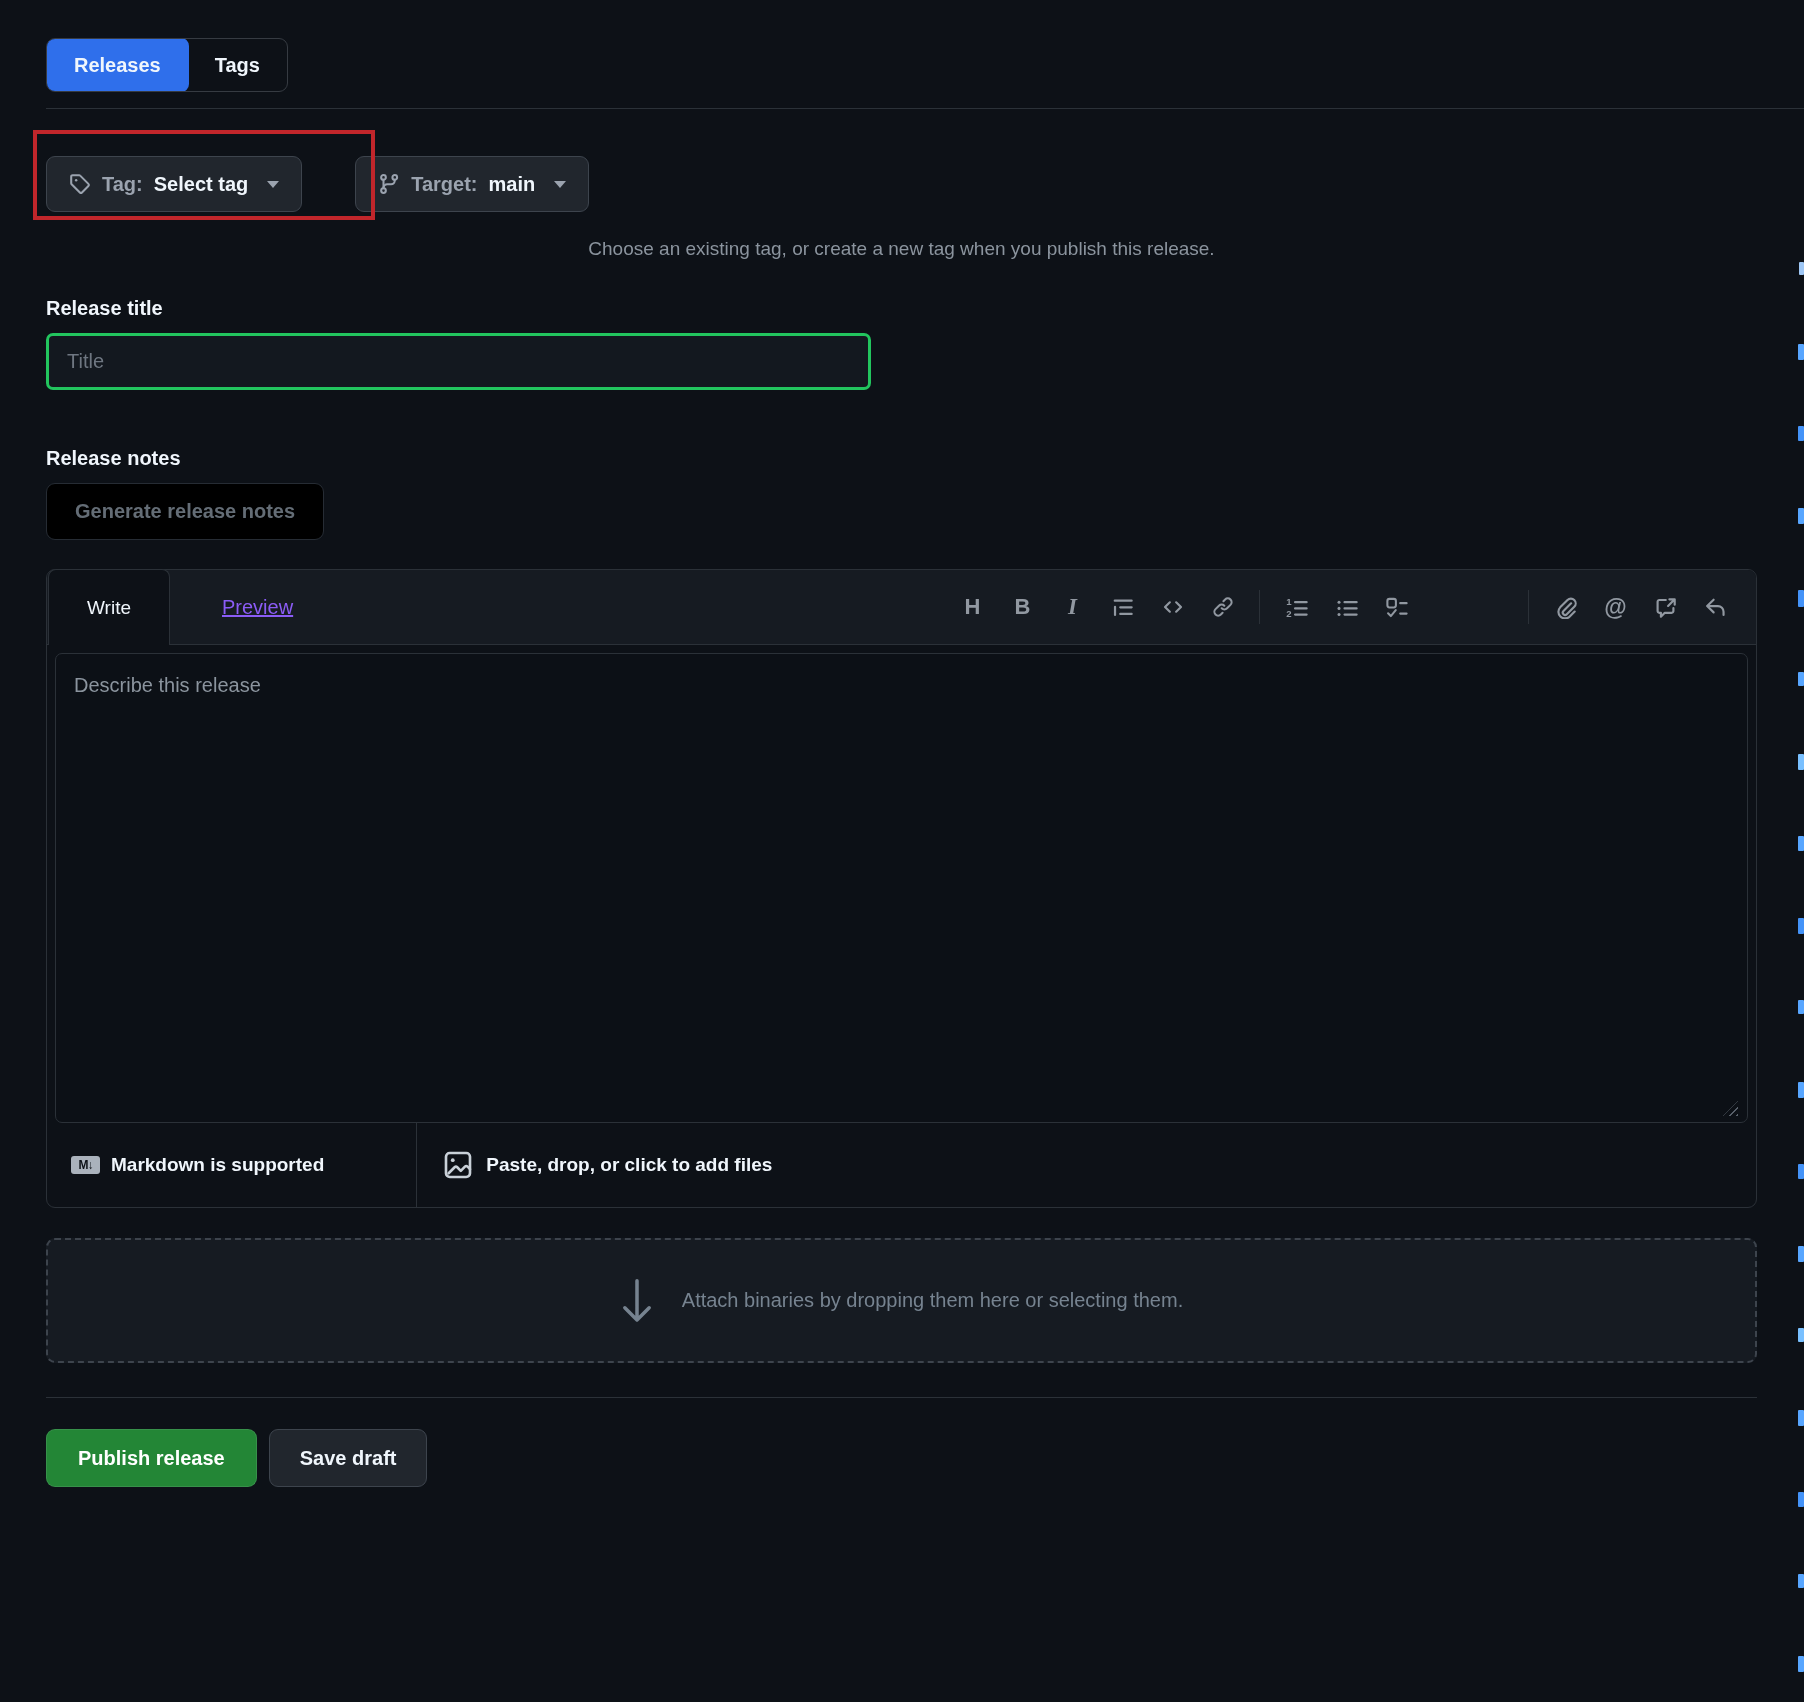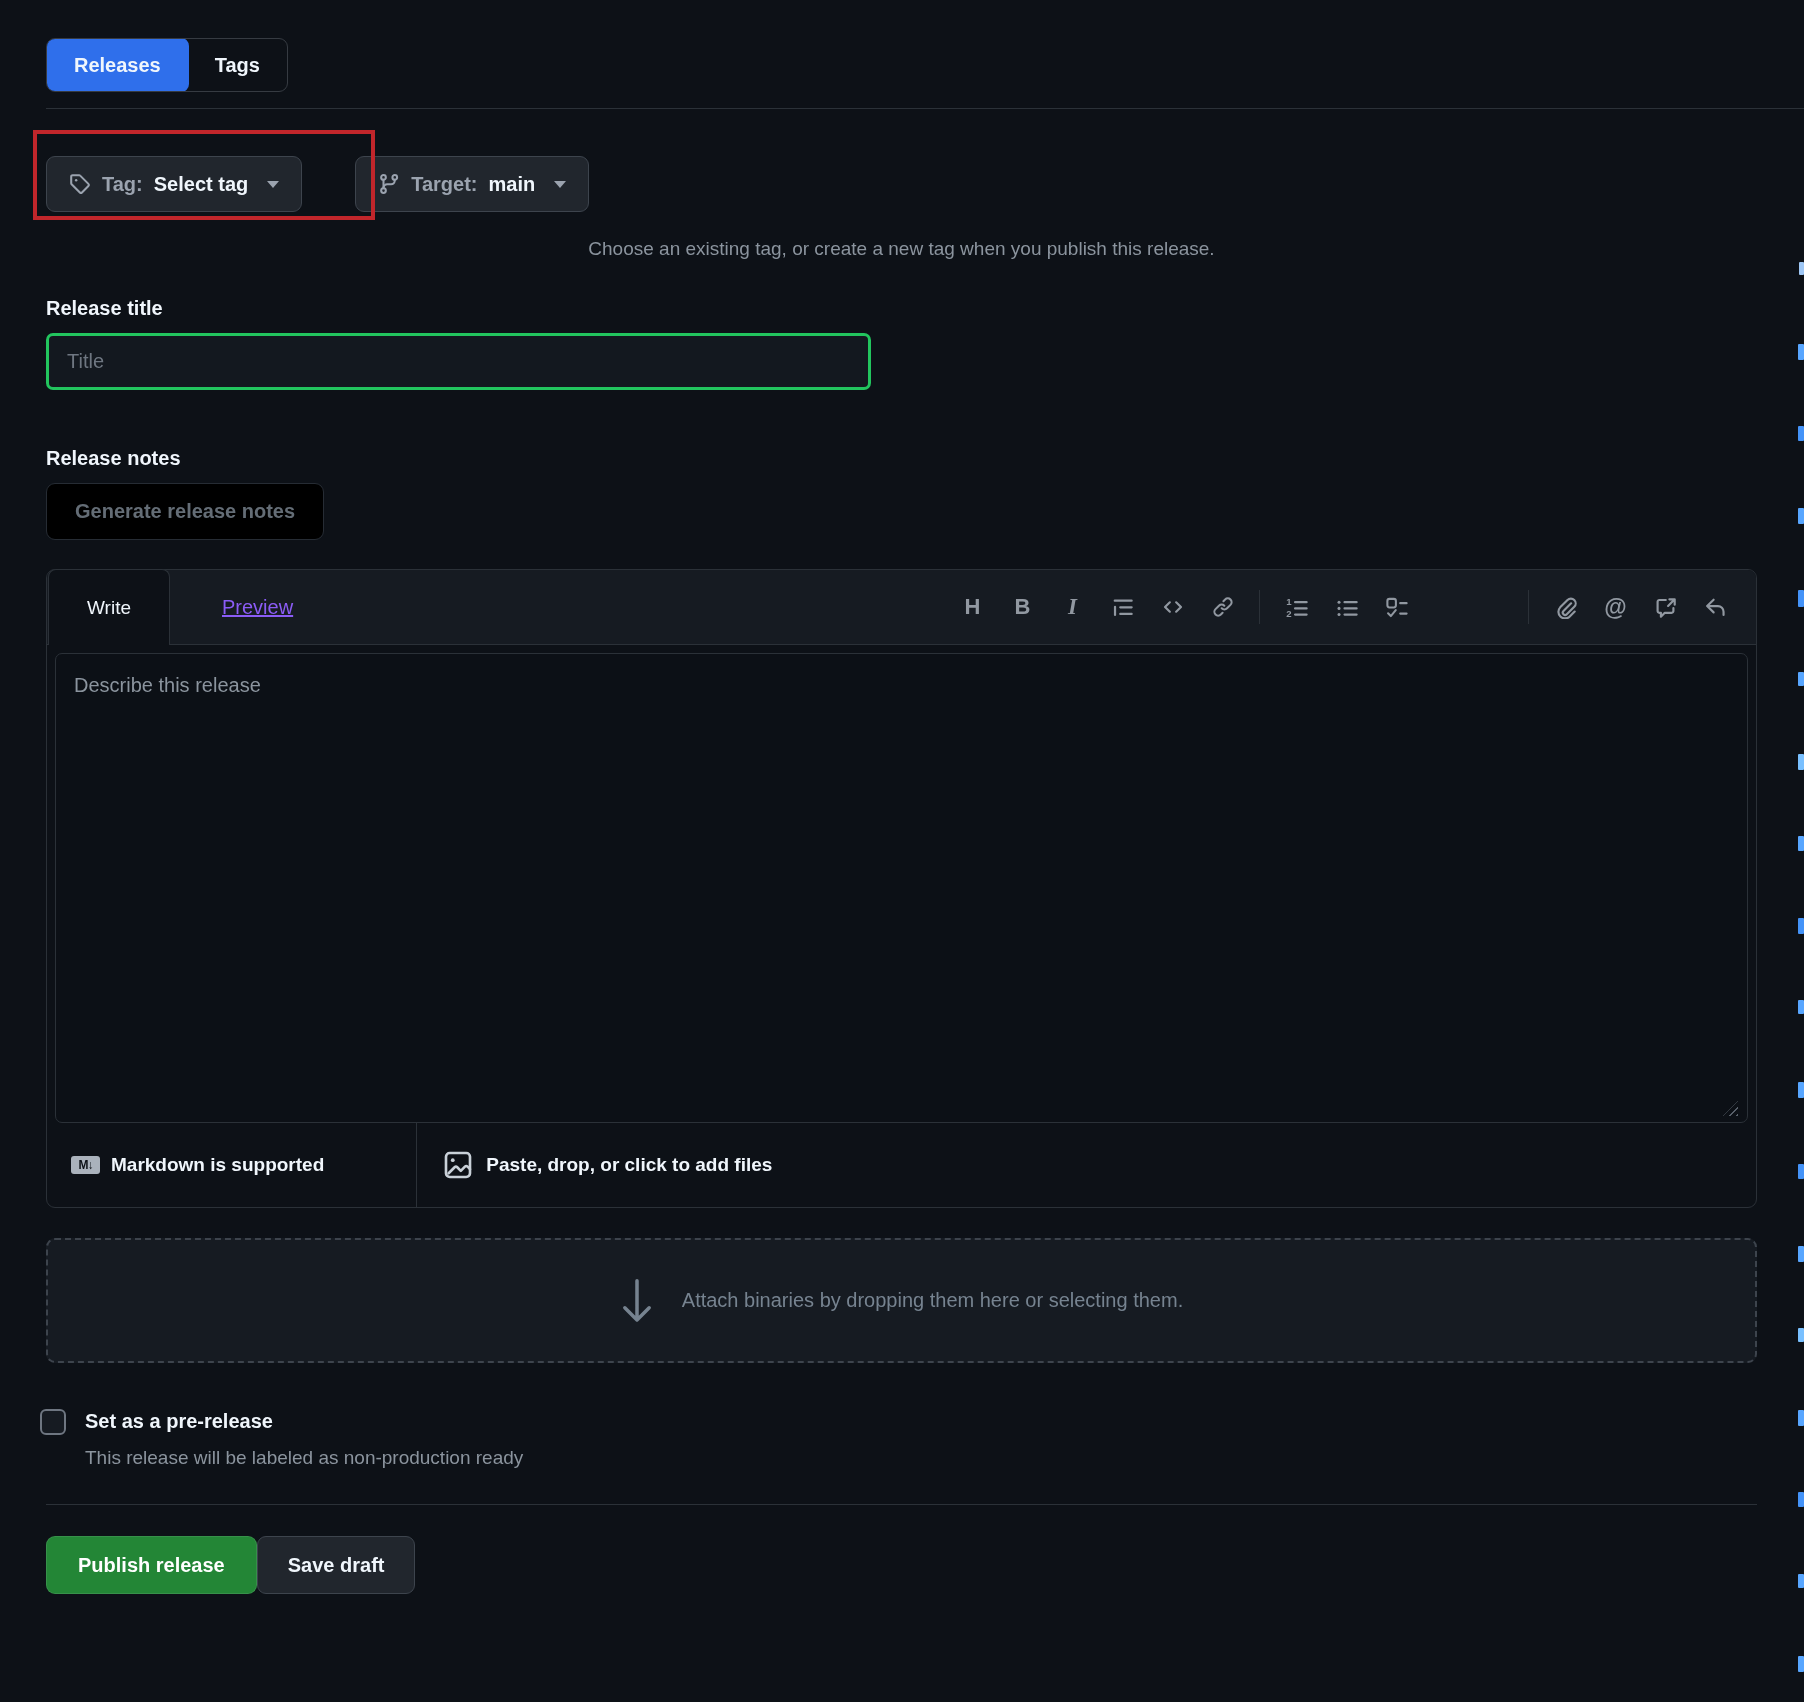--- a/index.html
+++ b/index.html
@@ -83,21 +83,21 @@
     display:flex; align-items:center; justify-content:center; gap:28px; cursor:pointer; }
   .attach-box .arrow { display:flex; color:#768390; }
   .attach-text { font-size:20px; color:#768390; }
 
   .prerelease-row { margin-top:45px; display:flex; gap:19px; }
   .checkbox { appearance:none; -webkit-appearance:none; width:26px; height:26px; margin:1px 0 0 -6px;
     background:#161b22; border:2px solid #6e7681; border-radius:6px; cursor:pointer; flex:none; }
   .prerelease-title { font-size:20px; font-weight:600; color:#f0f6fc; line-height:26px; cursor:pointer; }
   .prerelease-helper { margin-top:12px; font-size:19px; color:#8b949e; line-height:24px; }
 
-  .actions { margin-top:31px; display:flex; }
+  .actions { margin-top:31px; display:flex; gap:12px; }
   .publish-btn { height:58px; padding:0 31px; background:#238636; color:#ffffff;
     border:1px solid rgba(240,246,252,0.1); border-radius:9px; font-size:20px; font-weight:600; font-family:"Liberation Sans", sans-serif; cursor:pointer; }
   .save-draft-btn { height:58px; padding:0 30px; background:#21262d; color:#f0f6fc;
     border:1px solid #3d444d; border-radius:9px; font-size:20px; font-weight:600; font-family:"Liberation Sans", sans-serif; cursor:pointer; }
 
   .sliver { position:absolute; right:0; width:6px; border-radius:1px; background:#58a6ff; }
 </style>
 </head>
 <body>
 
@@ -252,27 +252,20 @@
 
   <div class="attach-box">
     <span class="arrow">
       <svg width="34" height="46" viewBox="0 0 24 34" fill="none" stroke="currentColor" stroke-width="2.6" stroke-linecap="round" stroke-linejoin="round">
         <path d="M12 2v28M3 22l9 9 9-9"></path>
       </svg>
     </span>
     <span class="attach-text">Attach binaries by dropping them here or selecting them.</span>
   </div>
 
-  <div class="prerelease-row">
-    <input type="checkbox" class="checkbox" style="">
-    <div>
-      <div class="prerelease-title">Set as a pre-release</div>
-      <div class="prerelease-helper">This release will be labeled as non-production ready</div>
-    </div>
-  </div>
 
   <div class="divider-bottom"></div>
 
   <div class="actions">
     <button class="publish-btn">Publish release</button>
     <button class="save-draft-btn">Save draft</button>
   </div>
 </div>
 
 <div>

